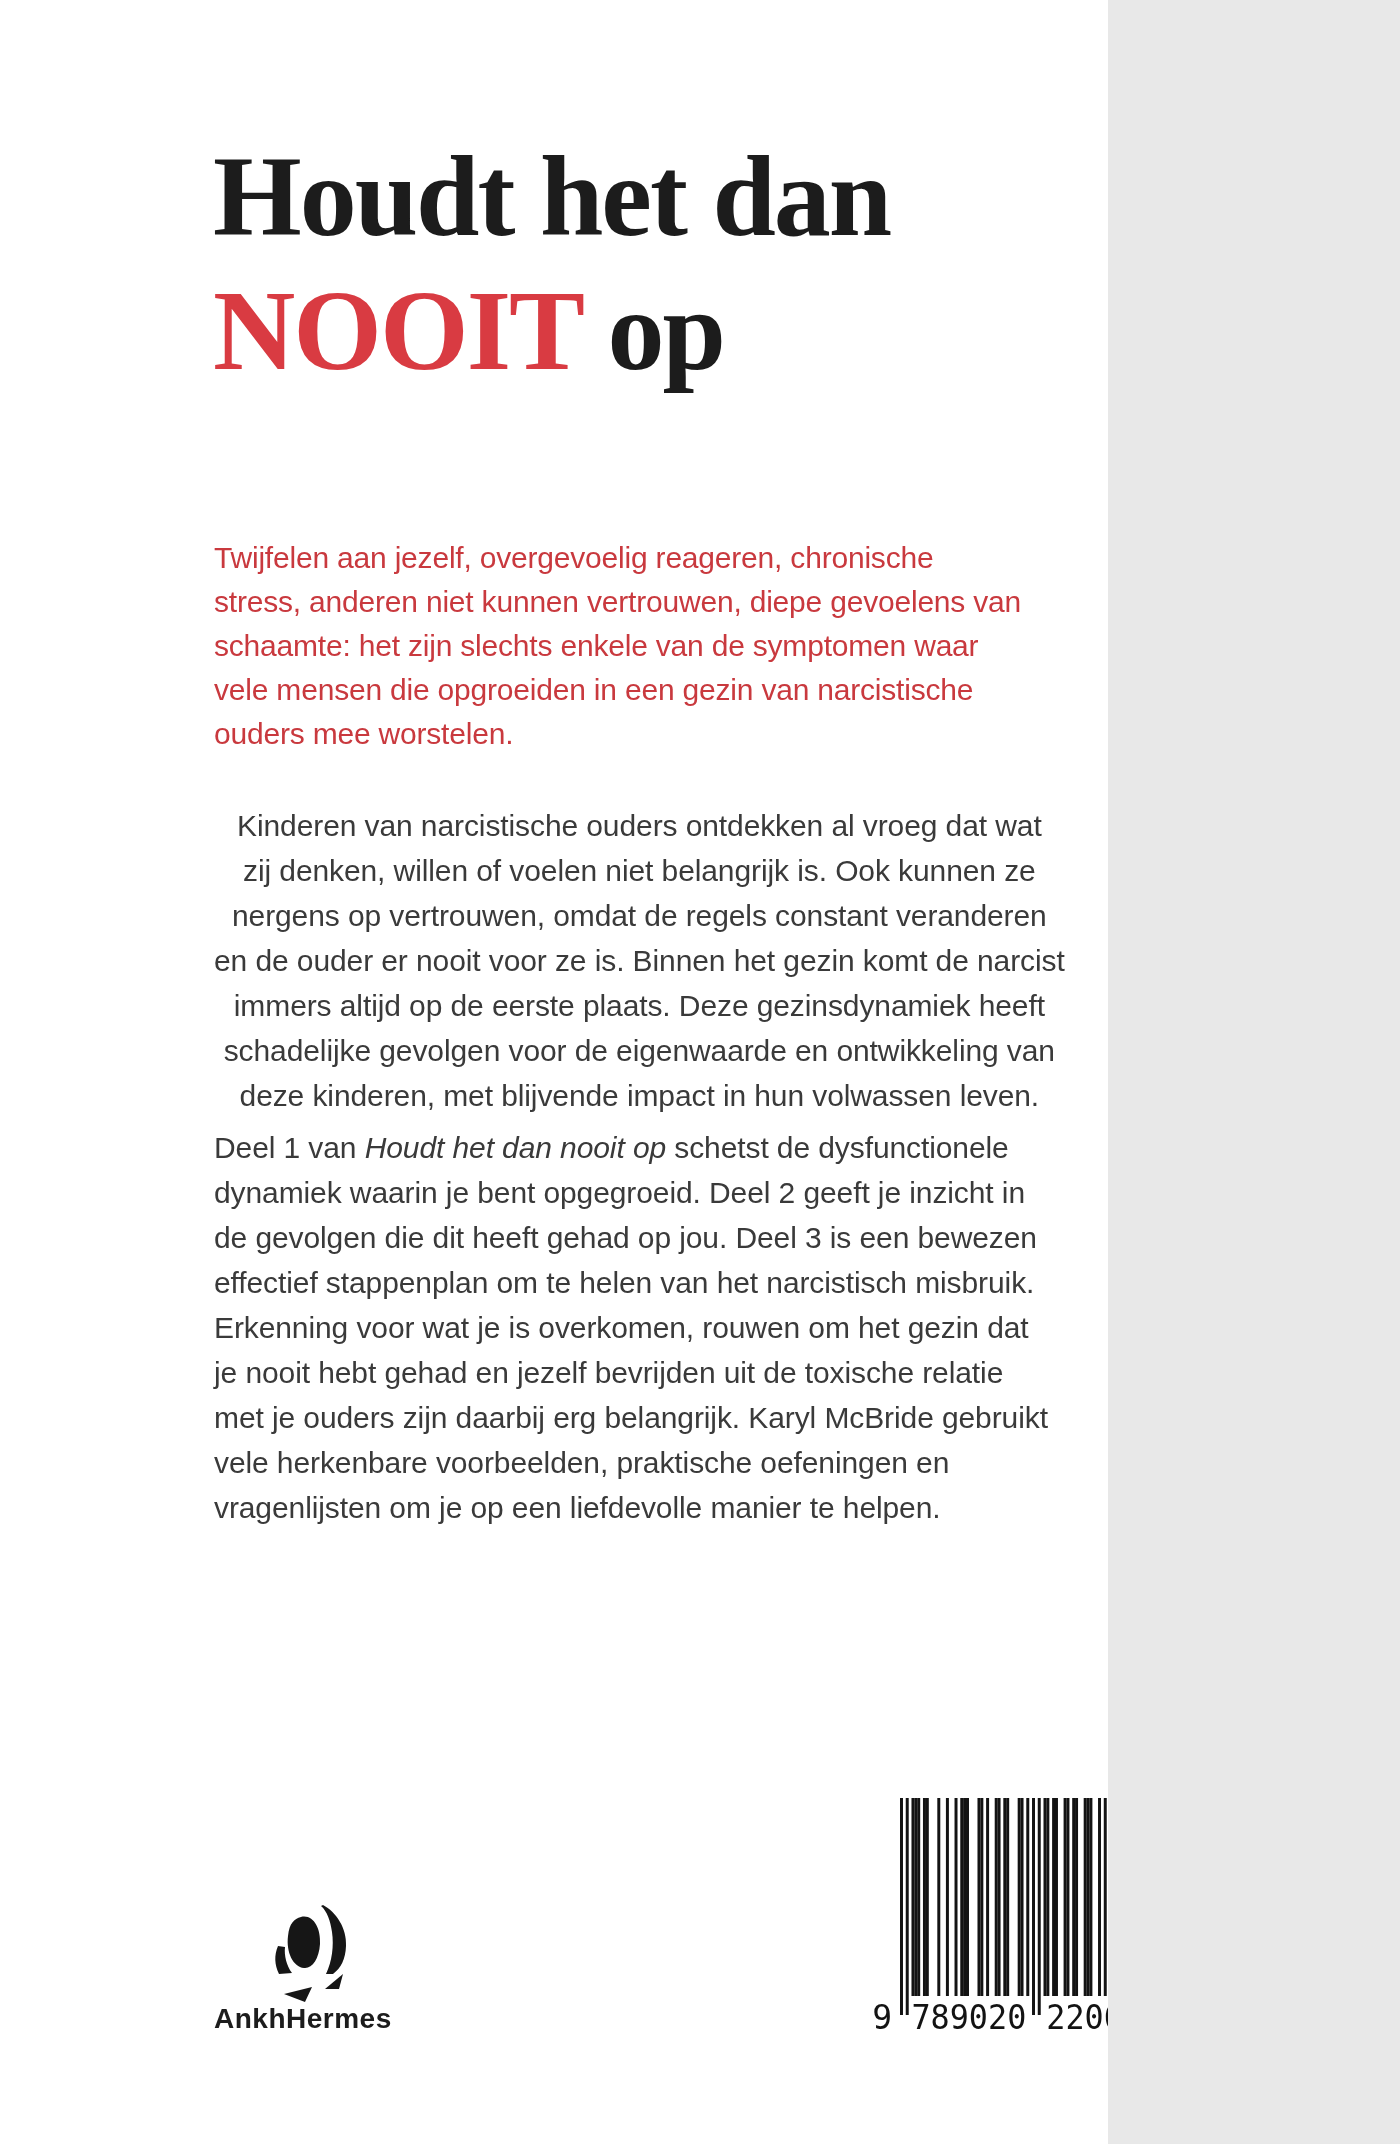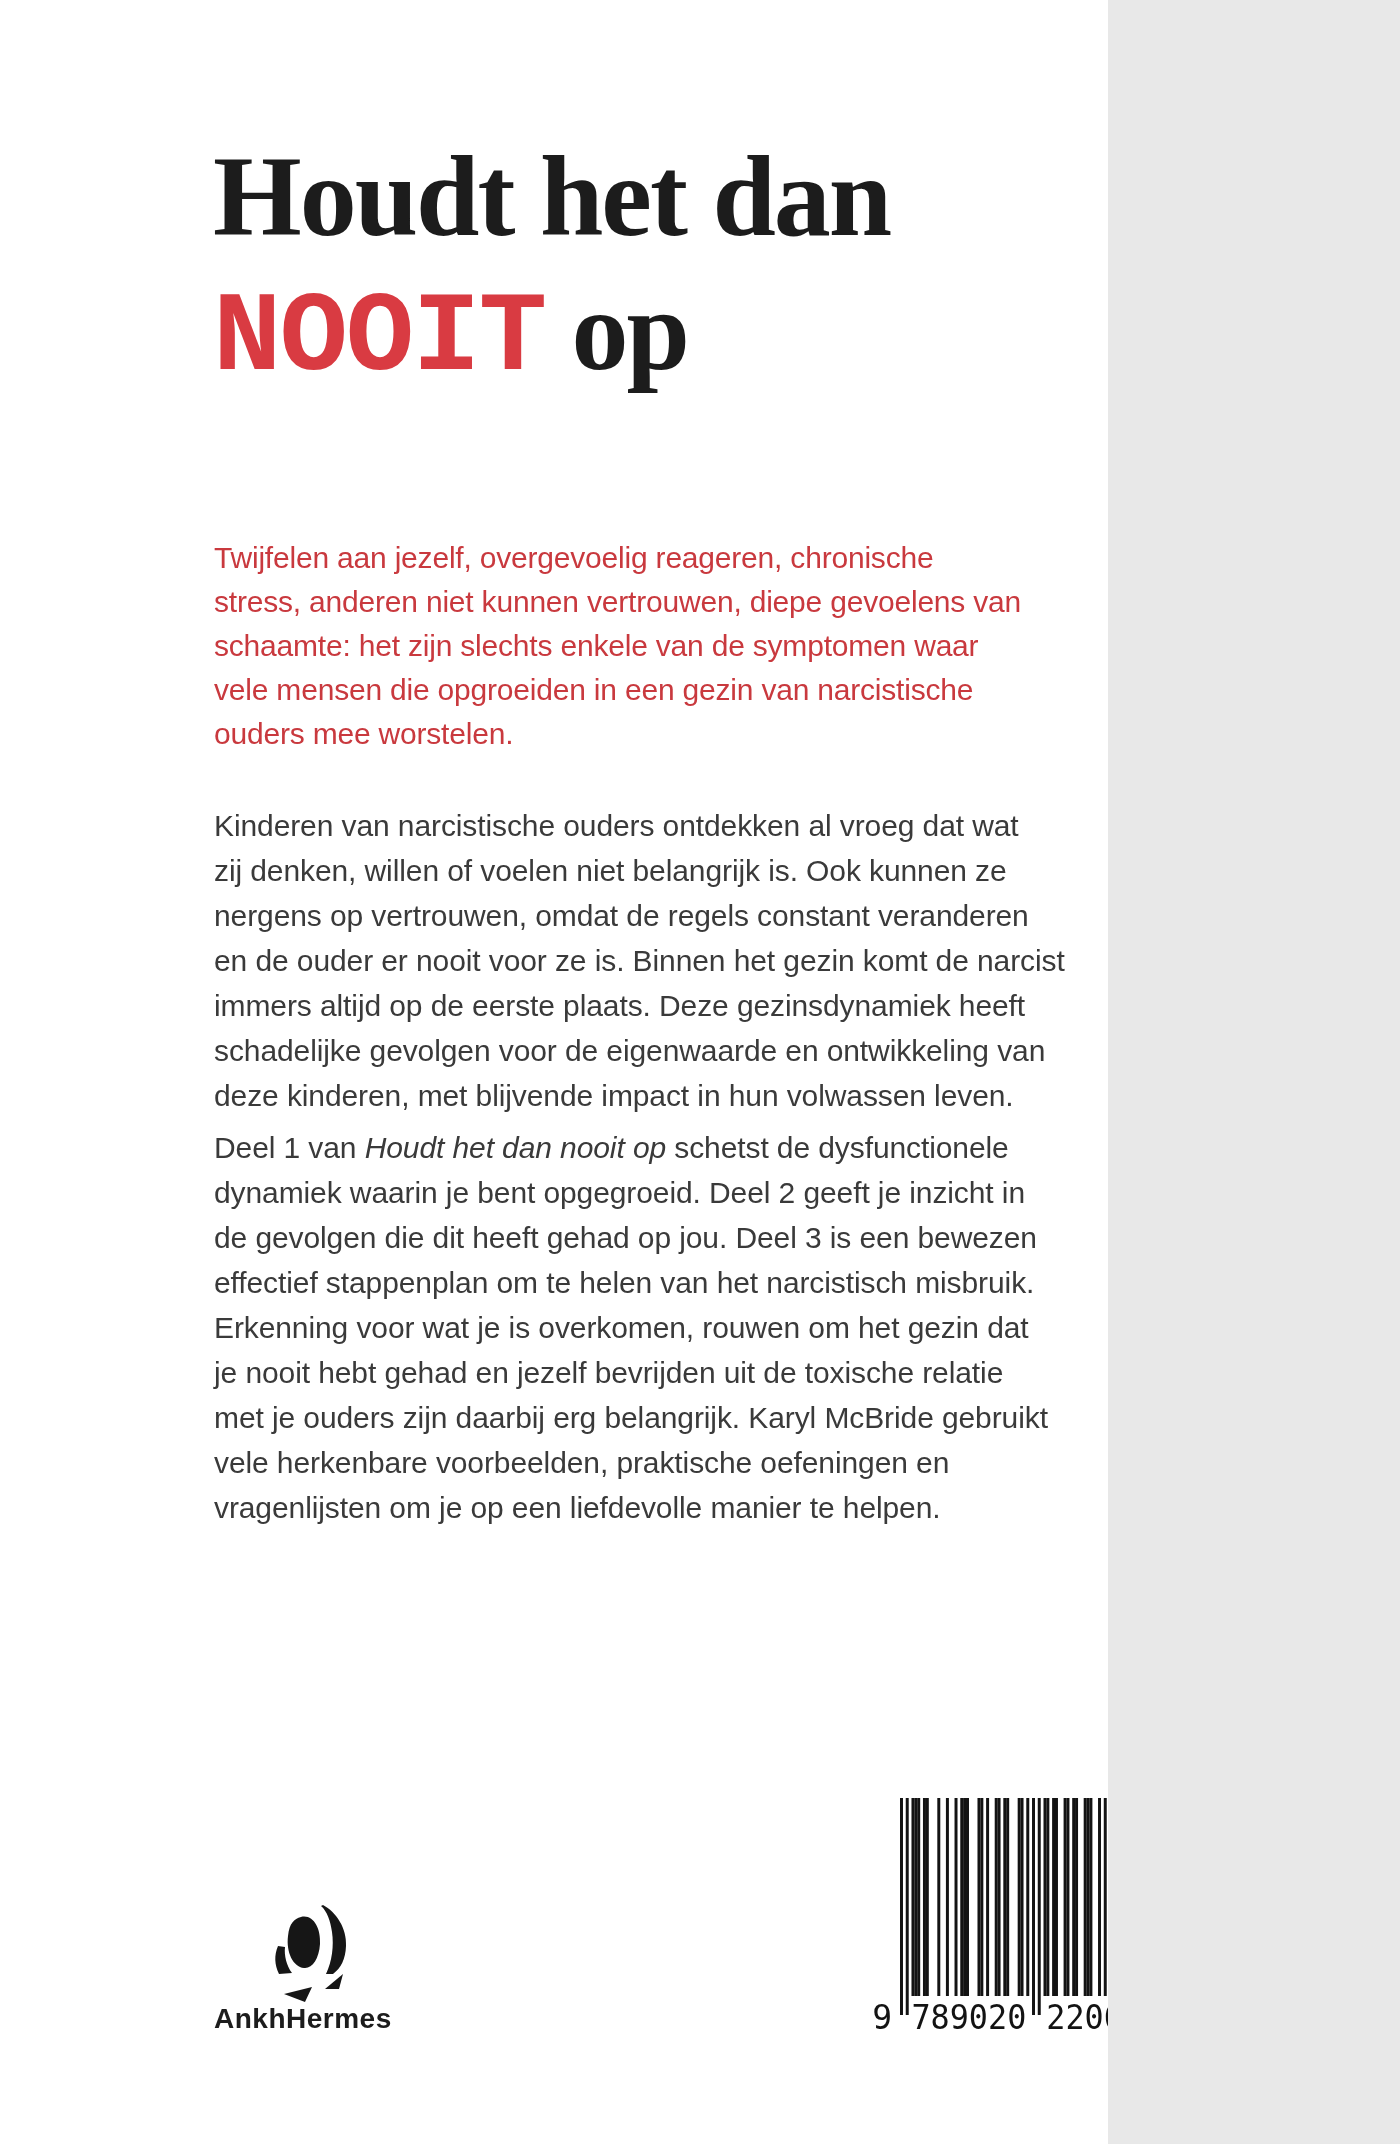--- a/index.html
+++ b/index.html
@@ -18,42 +18,42 @@
     left: 213px;
     top: 130px;
     font-family: "Liberation Serif", "DejaVu Serif", serif;
     font-size: 114px;
     line-height: 134px;
     font-weight: 600;
     letter-spacing: -2px;
     color: var(--ink-black, #1c1c1c);
     white-space: nowrap;
   }
-  .title .em { color: var(--title-red, #d93b42); font-family: Liberation Mono, monospace; }
+  .title .em { color: var(--title-red, #d93b42); }
   .intro {
     position: absolute;
     left: 214px;
     top: 536px;
     font-size: 30px;
     line-height: 44px;
     font-weight: normal;
     letter-spacing: -0.2px;
     color: var(--intro-red, #c9393e);
     white-space: nowrap;
   }
   .bodytext {
     position: absolute;
     left: 214px;
     font-size: 30px;
     line-height: 45px;
     letter-spacing: -0.1px;
     color: var(--text-gray, #3a3a3a);
     white-space: nowrap;
   }
-  #body1 { top: 803px; }
+  #body1 { top: 803px; text-align: center; }
   #body2 { top: 1125px; }
   .italic { font-style: italic; }
   .logo-mark {
     position: absolute;
     left: 263px;
     top: 1895px;
     width: 92px;
     height: 112px;
   }
   .publisher-name {

